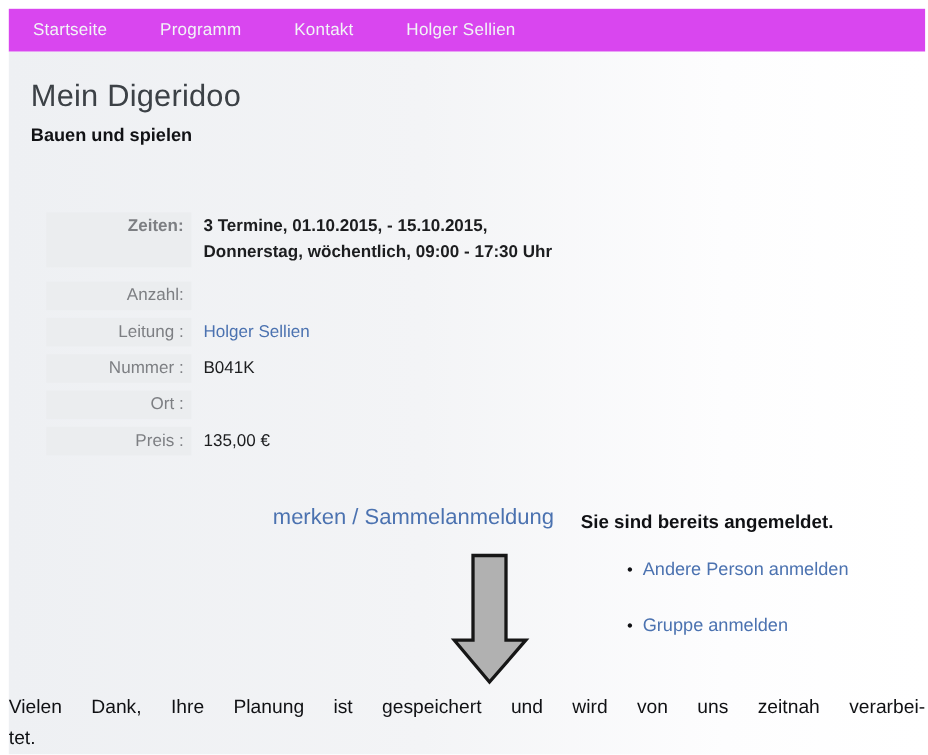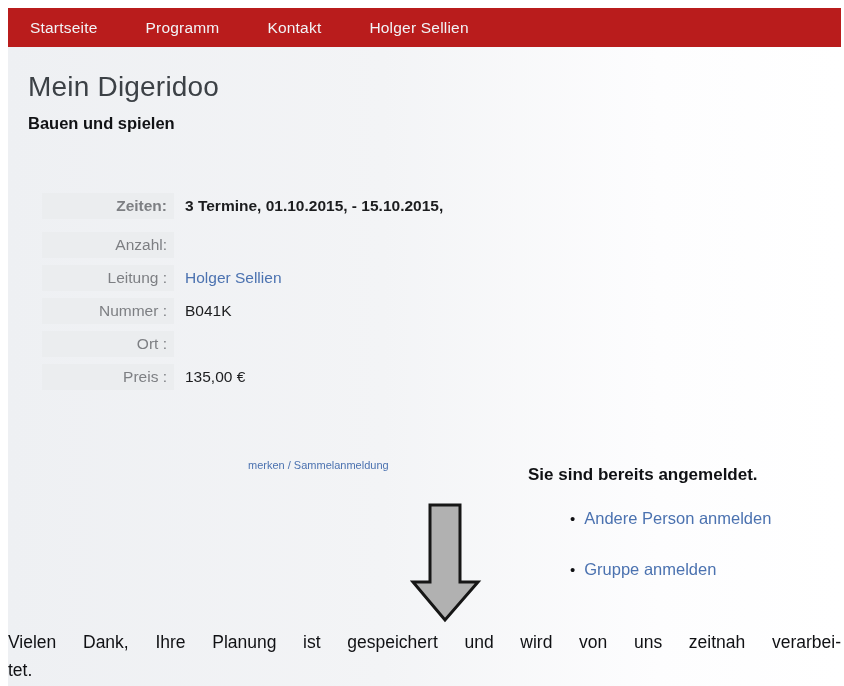--- a/index.html
+++ b/index.html
@@ -7,21 +7,21 @@
     width: 844px; height: 686px;
     background: #ffffff;
     font-family: "Liberation Sans", "DejaVu Sans", sans-serif;
     overflow: hidden;
   }
   .stage { position: relative; width: 844px; height: 686px; }
 
   
   .navbar {
     position: absolute; left: 8px; top: 8px; right: 3px; height: 39px;
-    background: #b91c1c;
+    background: #d946ef;
     display: flex; align-items: center;
     padding-left: 22px; gap: 0;
   }
   .nav-item {
     color: #f2f4f7; font-size: 15.5px; letter-spacing: .2px;
     padding: 0 24px; cursor: pointer; white-space: nowrap;
   }
   .nav-item:first-child { padding-left: 0; }
 
   
@@ -53,21 +53,21 @@
     font-size: 15.5px; line-height: 24px; color: #1c1d1f;
     white-space: nowrap;
   }
   a.link, .d-value.link-val {
     color: #4b72b0; text-decoration: none; cursor: pointer;
   }
 
   
   .bookmark-link {
     position: absolute; left: 240px; top: 412px;
-    font-size: 11px; color: #4b72b0; cursor: pointer; white-space: nowrap;
+    font-size: 20px; color: #4b72b0; cursor: pointer; white-space: nowrap;
   }
   .reg-status {
     position: absolute; left: 520px; top: 418px;
     font-size: 17px; font-weight: 700; color: #101114; white-space: nowrap;
   }
   .reg-item {
     position: absolute; left: 562px;
     display: flex; align-items: baseline; gap: 9px; white-space: nowrap;
   }
   .reg-item .bullet { color: #101114; font-size: 15px; }
@@ -102,20 +102,21 @@
 
     <h1 class="page-title">Mein Digeridoo</h1>
     <h2 class="page-subtitle">Bauen und spielen</h2>
 
     <div class="details">
 
       <div class="d-row zeiten">
         <div class="d-label">Zeiten:</div>
         <div class="d-value">
           <div>3 Termine, 01.10.2015, - 15.10.2015,</div>
+          <div>Donnerstag, wöchentlich, 09:00 - 17:30 Uhr</div>
         </div>
       </div>
 
       <div class="d-row">
         <div class="d-label">Anzahl:</div>
       </div>
 
       <div class="d-row">
         <div class="d-label">Leitung :</div>
         <div class="d-value link-val">Holger Sellien</div>

